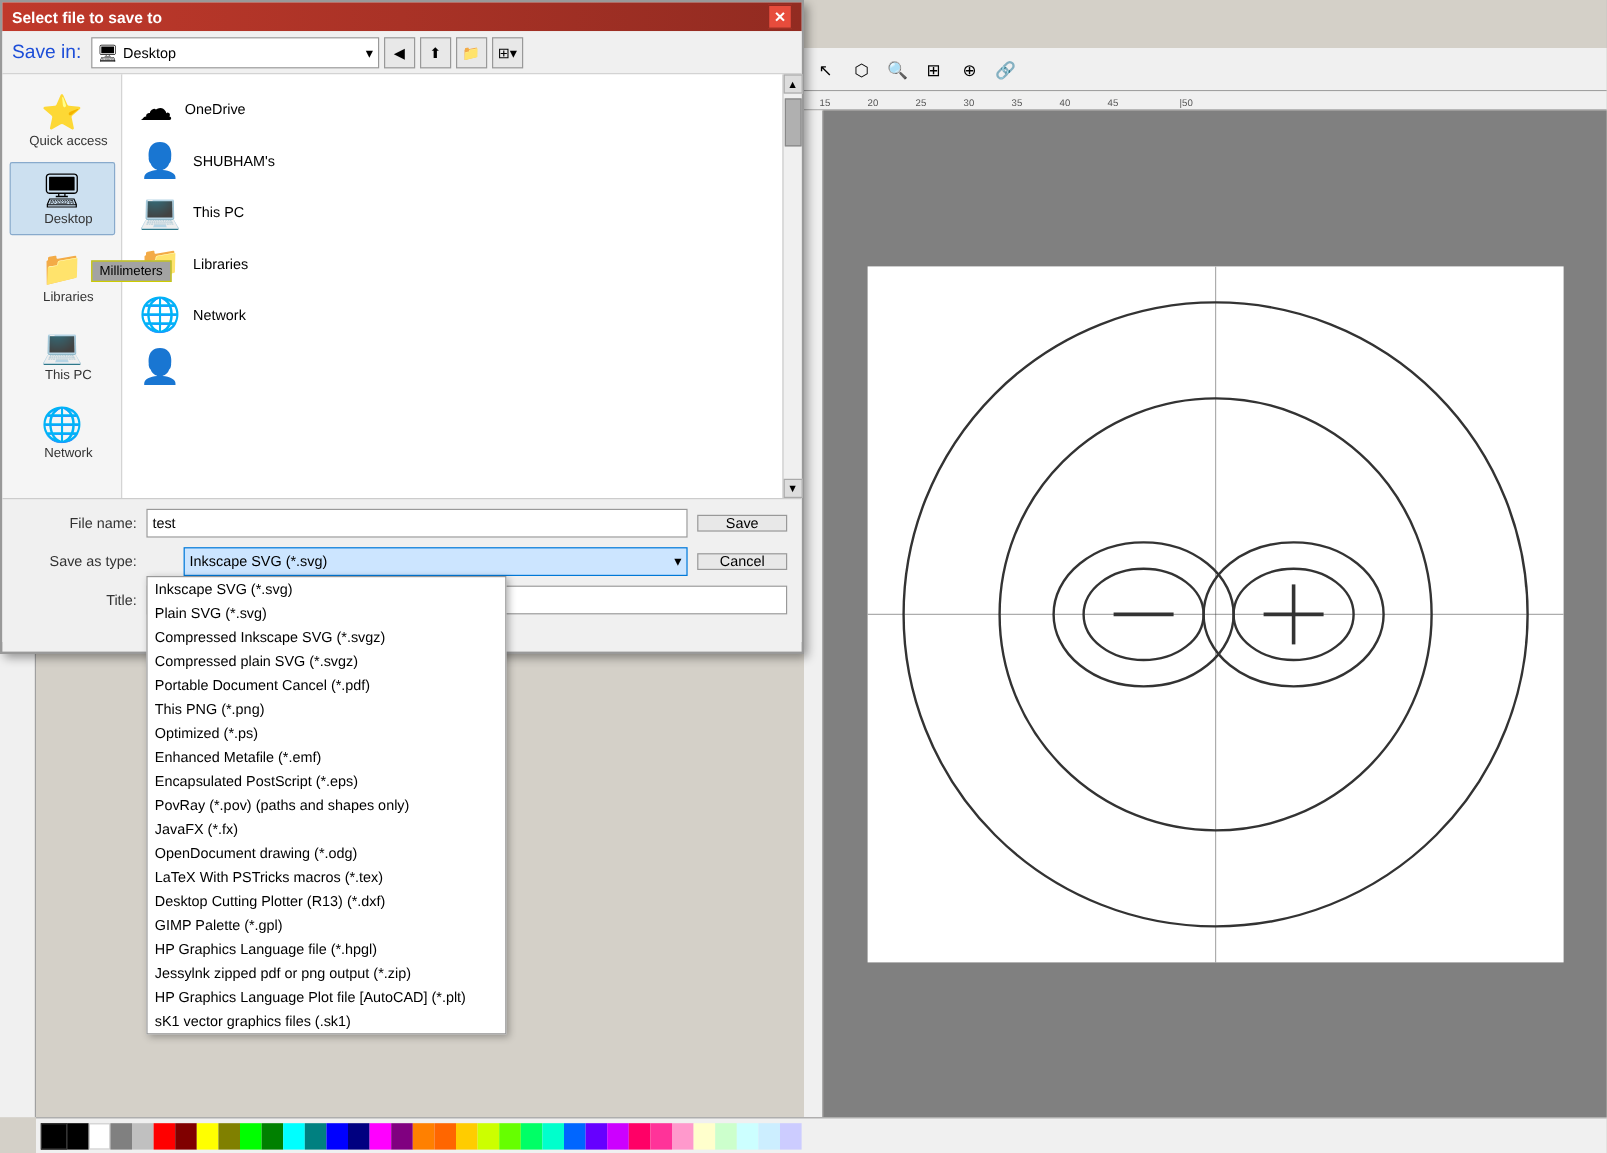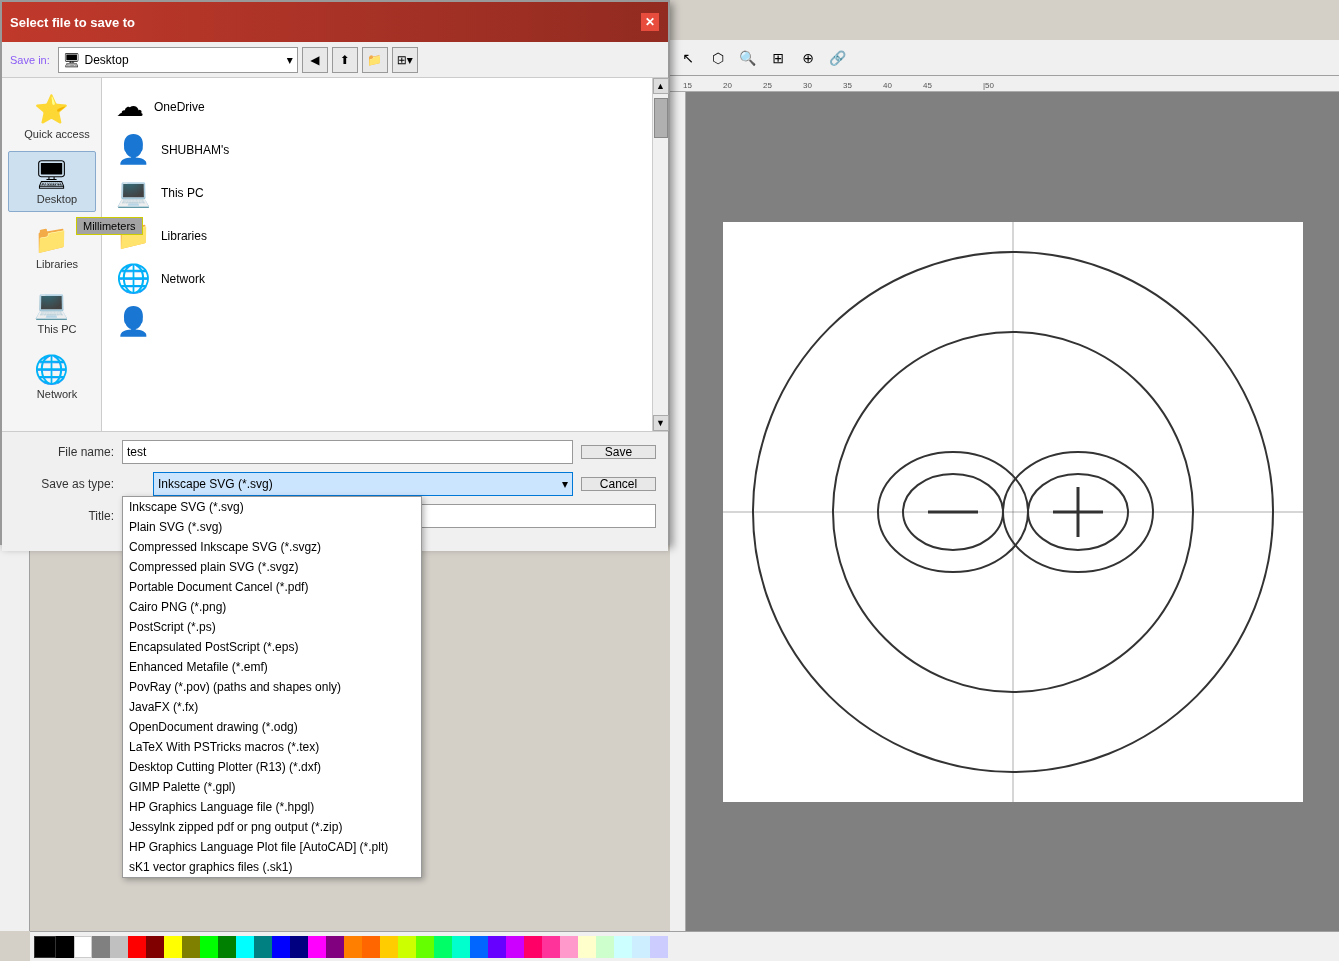--- a/index.html
+++ b/index.html
@@ -148,21 +148,21 @@
       width: 670px;
       height: 545px;
       background: #f0f0f0;
       border: 2px solid #999;
       box-shadow: 3px 3px 8px rgba(0,0,0,0.4);
       z-index: 100;
     }
 
     
     .dialog-titlebar {
-      height: 40px;
+      height: 24px;
       background: linear-gradient(to right, #c0392b, #922b21);
       display: flex;
       align-items: center;
       justify-content: space-between;
       padding: 0 8px;
       color: white;
       font-weight: bold;
       font-size: 13px;
     }
 
@@ -181,22 +181,22 @@
       height: 36px;
       background: #f0f0f0;
       border-bottom: 1px solid #ccc;
       display: flex;
       align-items: center;
       padding: 0 8px;
       gap: 4px;
     }
 
     .dialog-label {
-      font-size: 11px;
-      color: #8b5cf6;
+      font-size: 16px;
+      color: #1d4ed8;
       margin-right: 4px;
     }
 
     .save-in-combo {
       height: 26px;
       width: 240px;
       border: 1px solid #999;
       background: white;
       padding: 0 4px;
       font-size: 12px;
@@ -599,24 +599,24 @@
           <span>Inkscape SVG (*.svg)</span>
           <span>▾</span>
         </div>
 
         <div class="dropdown-list">
           <div class="dropdown-item">Inkscape SVG (*.svg)</div>
           <div class="dropdown-item">Plain SVG (*.svg)</div>
           <div class="dropdown-item">Compressed Inkscape SVG (*.svgz)</div>
           <div class="dropdown-item">Compressed plain SVG (*.svgz)</div>
           <div class="dropdown-item">Portable Document Cancel (*.pdf)</div>
-          <div class="dropdown-item">Cairo PNG (*.png)</div>
-          <div class="dropdown-item">PostScript (*.ps)</div>
+          <div class="dropdown-item">This PNG (*.png)</div>
+          <div class="dropdown-item">Optimized (*.ps)</div>
+          <div class="dropdown-item">Enhanced Metafile (*.emf)</div>
           <div class="dropdown-item">Encapsulated PostScript (*.eps)</div>
-          <div class="dropdown-item">Enhanced Metafile (*.emf)</div>
           <div class="dropdown-item">PovRay (*.pov) (paths and shapes only)</div>
           <div class="dropdown-item">JavaFX (*.fx)</div>
           <div class="dropdown-item">OpenDocument drawing (*.odg)</div>
           <div class="dropdown-item">LaTeX With PSTricks macros (*.tex)</div>
           <div class="dropdown-item">Desktop Cutting Plotter (R13) (*.dxf)</div>
           <div class="dropdown-item">GIMP Palette (*.gpl)</div>
           <div class="dropdown-item">HP Graphics Language file (*.hpgl)</div>
           <div class="dropdown-item">Jessylnk zipped pdf or png output (*.zip)</div>
           <div class="dropdown-item">HP Graphics Language Plot file [AutoCAD] (*.plt)</div>
           <div class="dropdown-item">sK1 vector graphics files (.sk1)</div>

